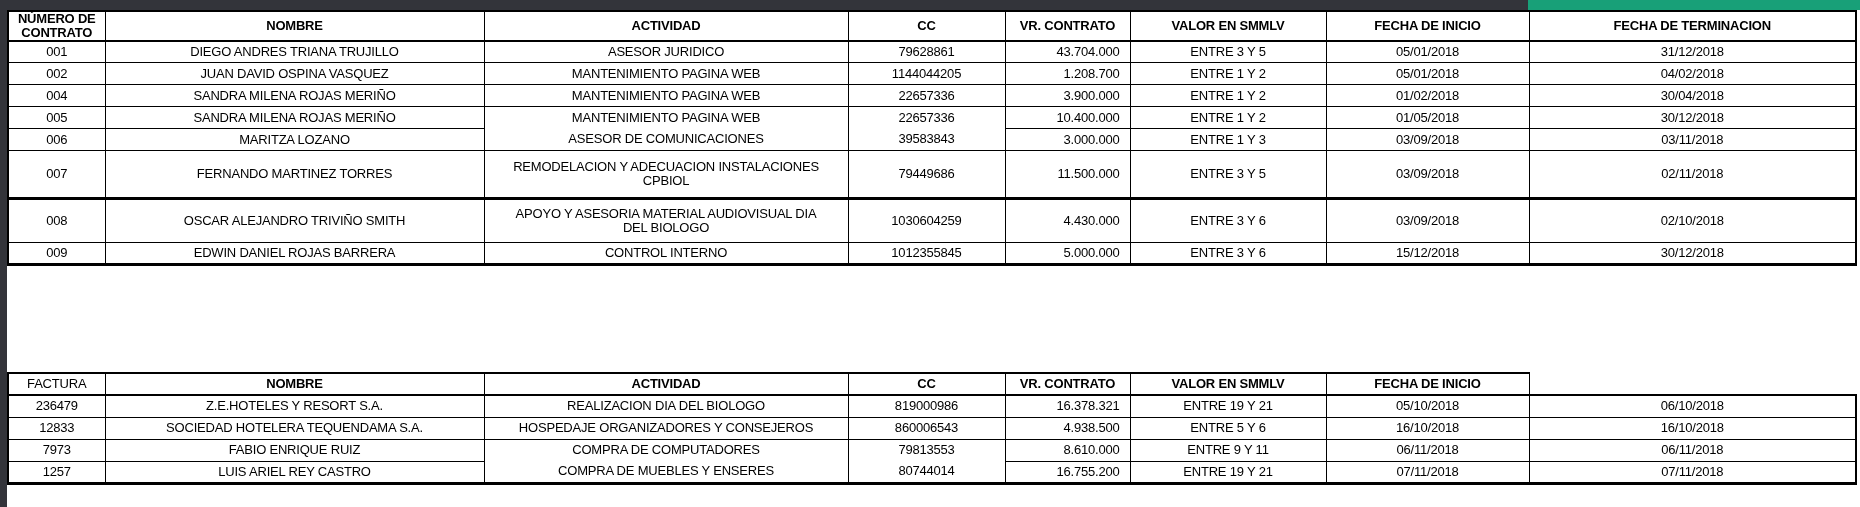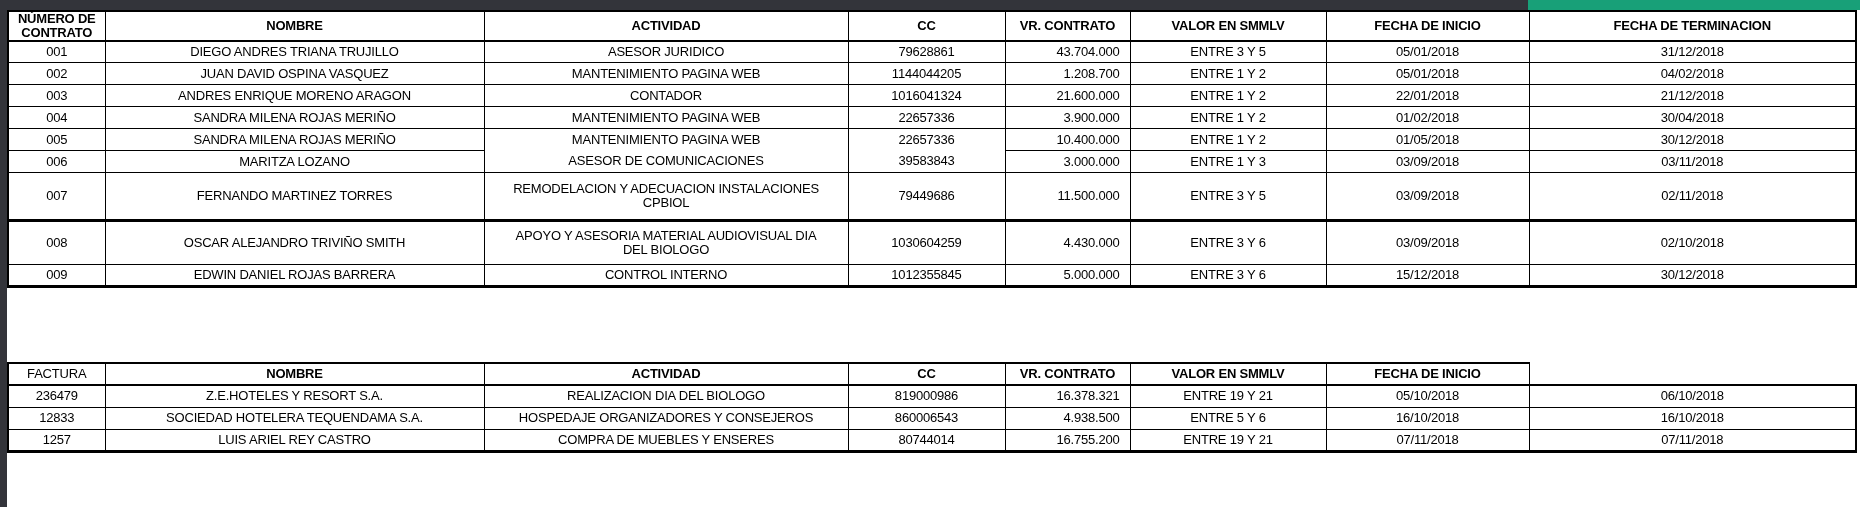--- a/index.html
+++ b/index.html
@@ -5,21 +5,21 @@
   html,body { margin:0; padding:0; background:#e8e8e8; }
   .stage {
     position:relative; width:1860px; height:507px; background:#ffffff;
     font-family:"Liberation Sans", sans-serif; overflow:hidden; color:#000;
   }
   .topstrip  { position:absolute; left:0; top:0; height:10px; }
   .leftstrip { position:absolute; left:0; top:0; width:7px; height:507px; }
 
   table { border-collapse:collapse; table-layout:fixed; position:absolute; left:7px; background:#fff; }
   #t1 { top:10px;  width:1849px; border:2px solid #000; border-bottom:3px solid #000; }
-  #t2 { top:362px; width:1849px; border:2px solid #000; border-bottom:3px solid #000; }
+  #t2 { top:372px; width:1849px; border:2px solid #000; border-bottom:3px solid #000; }
 
   td, th {
     border:1px solid #000; font-size:13px; line-height:1.06; text-align:center;
     padding:0 4px; overflow:hidden; letter-spacing:-0.2px; vertical-align:middle;
     white-space:normal; word-wrap:break-word;
   }
   th { font-weight:bold; }
   #t1 th { border-bottom:2px solid #000000; }
   #t2 th { border-bottom:2px solid #000; }
   th.plain { font-weight:normal; }
@@ -79,30 +79,20 @@
           <td class="c0">002</td>
           <td class="c1">JUAN DAVID OSPINA VASQUEZ</td>
           <td class="c2">MANTENIMIENTO PAGINA WEB</td>
           <td class="c3">1144044205</td>
           <td class="c4">1.208.700</td>
           <td class="c5">ENTRE 1 Y 2</td>
           <td class="c6">05/01/2018</td>
           <td class="c7">04/02/2018</td>
         </tr>
         <tr style="height: 22px;">
-          <td class="c0">003</td>
-          <td class="c1">ANDRES ENRIQUE MORENO ARAGON</td>
-          <td class="c2">CONTADOR</td>
-          <td class="c3">1016041324</td>
-          <td class="c4">21.600.000</td>
-          <td class="c5">ENTRE 1 Y 2</td>
-          <td class="c6">22/01/2018</td>
-          <td class="c7">21/12/2018</td>
-        </tr>
-        <tr style="height: 22px;">
           <td class="c0">004</td>
           <td class="c1">SANDRA MILENA ROJAS MERIÑO</td>
           <td class="c2">MANTENIMIENTO PAGINA WEB</td>
           <td class="c3">22657336</td>
           <td class="c4">3.900.000</td>
           <td class="c5">ENTRE 1 Y 2</td>
           <td class="c6">01/02/2018</td>
           <td class="c7">30/04/2018</td>
         </tr>
         <tr style="height: 22px;">
@@ -196,20 +186,30 @@
           <td class="c0">12833</td>
           <td class="c1">SOCIEDAD HOTELERA TEQUENDAMA S.A.</td>
           <td class="c2">HOSPEDAJE ORGANIZADORES Y CONSEJEROS</td>
           <td class="c3">860006543</td>
           <td class="c4">4.938.500</td>
           <td class="c5">ENTRE 5 Y 6</td>
           <td class="c6">16/10/2018</td>
           <td class="c7">16/10/2018</td>
         </tr>
         <tr style="height: 22px;">
+          <td class="c0">7973</td>
+          <td class="c1">FABIO ENRIQUE RUIZ</td>
+          <td class="c2 nb">COMPRA DE COMPUTADORES</td>
+          <td class="c3 nb">79813553</td>
+          <td class="c4">8.610.000</td>
+          <td class="c5">ENTRE 9 Y 11</td>
+          <td class="c6">06/11/2018</td>
+          <td class="c7">06/11/2018</td>
+        </tr>
+        <tr style="height: 22px;">
           <td class="c0">1257</td>
           <td class="c1">LUIS ARIEL REY CASTRO</td>
           <td class="c2 nt">COMPRA DE MUEBLES Y ENSERES</td>
           <td class="c3 nt">80744014</td>
           <td class="c4">16.755.200</td>
           <td class="c5">ENTRE 19 Y 21</td>
           <td class="c6">07/11/2018</td>
           <td class="c7">07/11/2018</td>
         </tr>
       </tbody>

